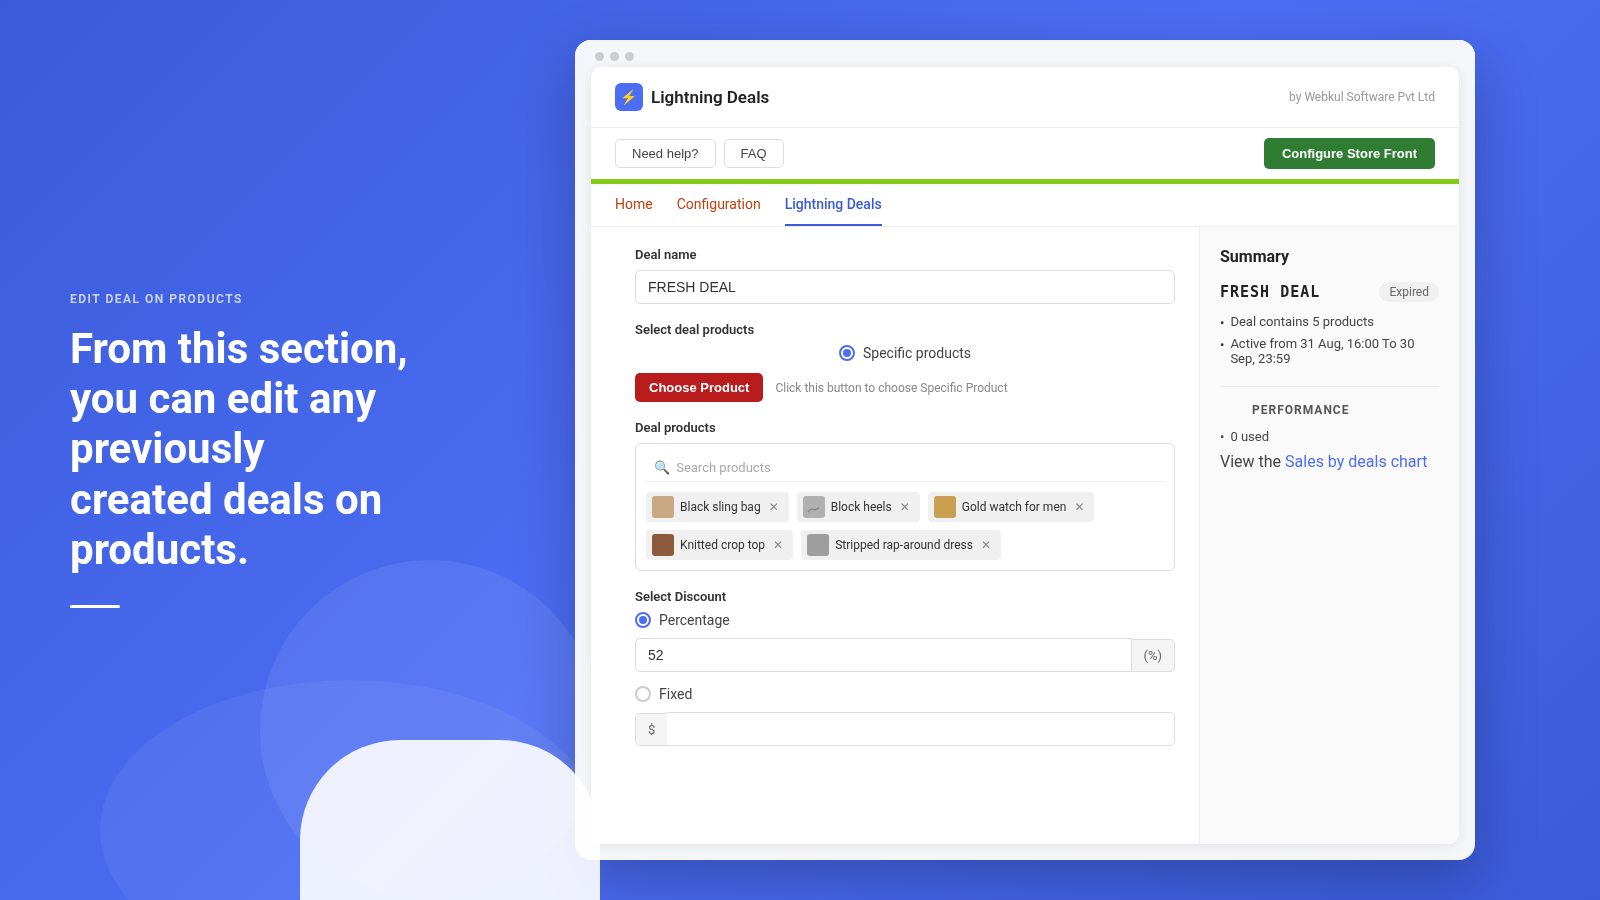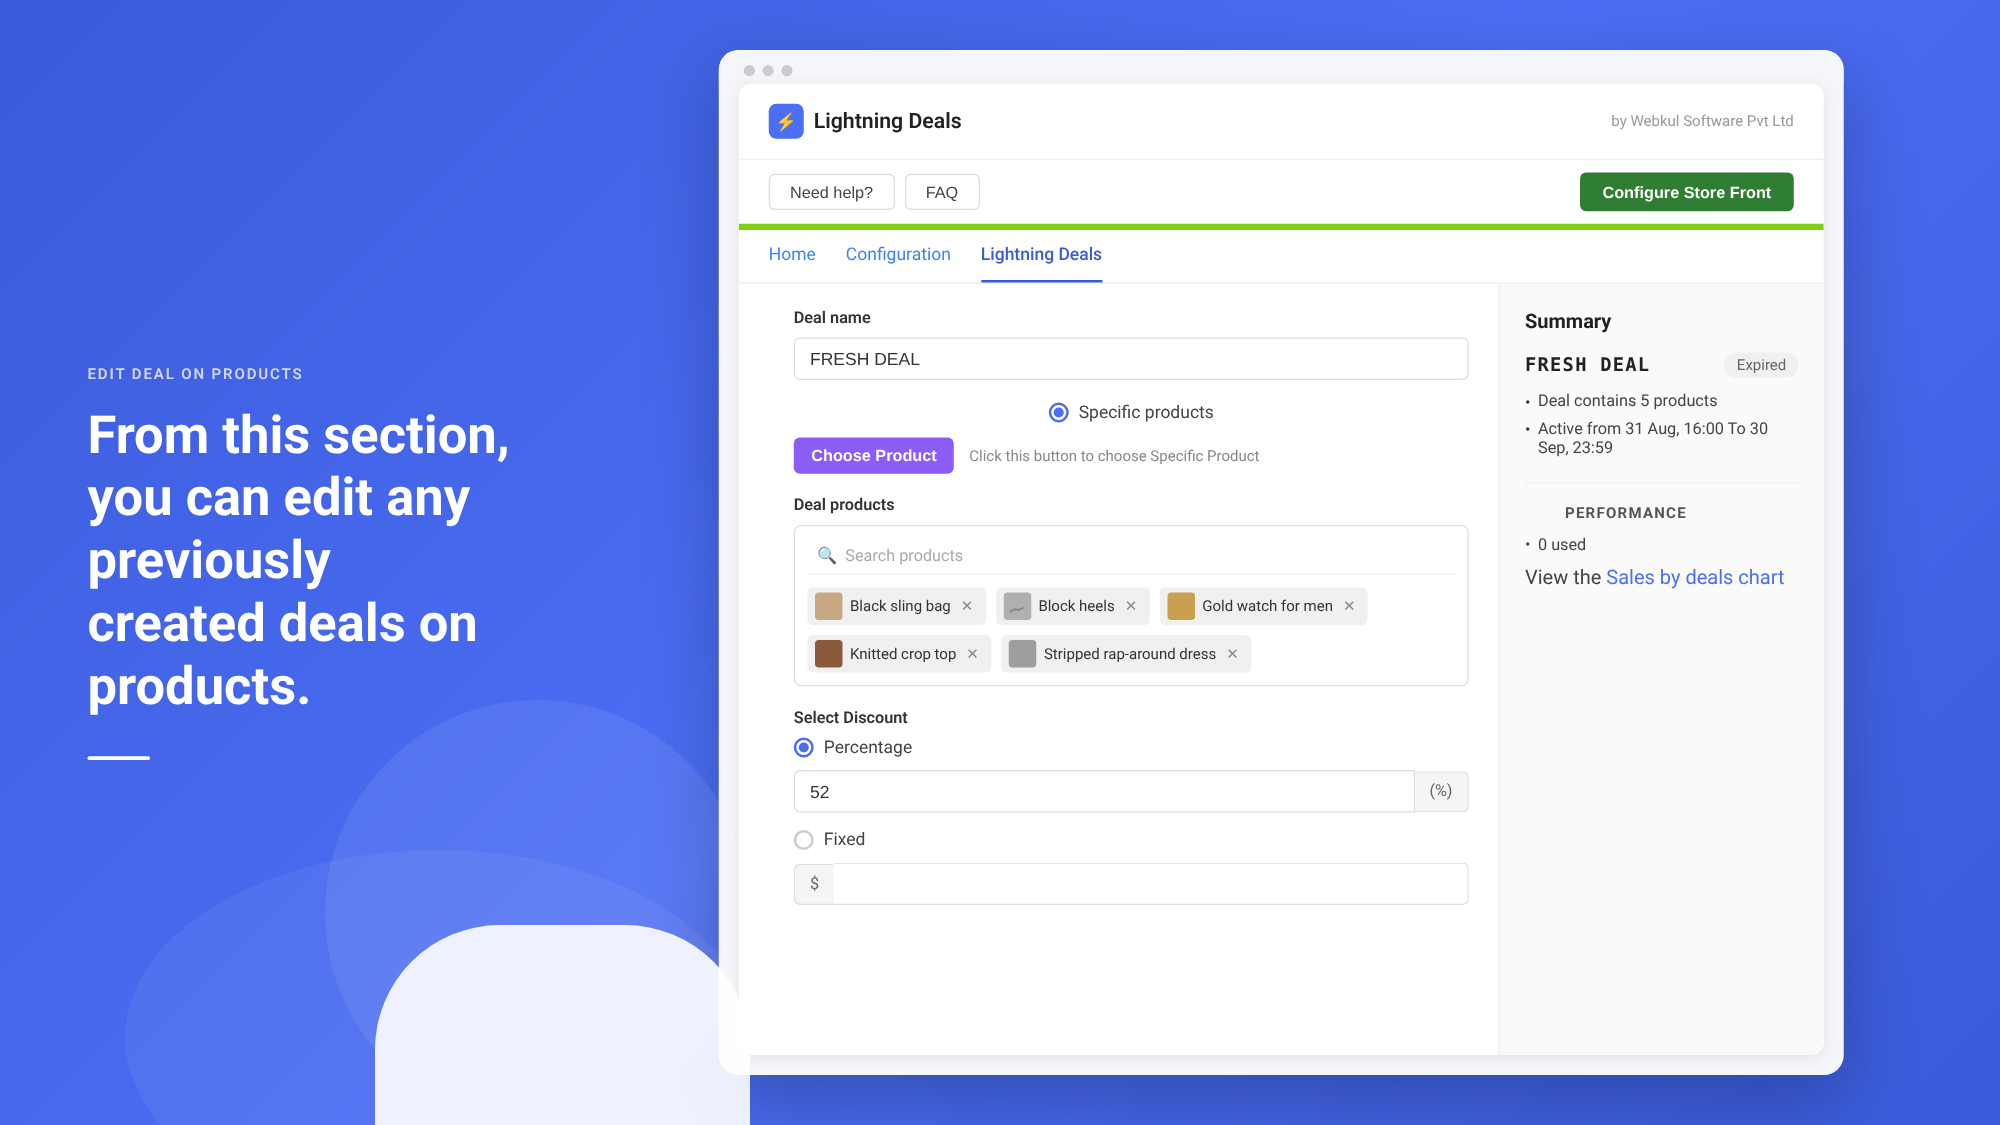--- a/index.html
+++ b/index.html
@@ -181,21 +181,21 @@
     .nav-tabs {
       padding: 0 24px;
       display: flex;
       gap: 24px;
       border-bottom: 1px solid #eee;
     }
 
     .nav-tab {
       padding: 12px 0;
       font-size: 14px;
-      color: #3b82f6;
+      color: #c2410c;
       cursor: pointer;
       border-bottom: 2px solid transparent;
     }
 
     .nav-tab.active {
       color: #3a5bd9;
       border-bottom: 2px solid #3a5bd9;
       font-weight: 500;
     }
 
@@ -280,21 +280,21 @@
     .radio-circle-empty {
       width: 16px;
       height: 16px;
       border-radius: 50%;
       border: 2px solid #ccc;
       flex-shrink: 0;
     }
 
     .btn-choose {
       padding: 7px 14px;
-      background: #8b5cf6;
+      background: #b91c1c;
       color: white;
       border: none;
       border-radius: 5px;
       font-size: 13px;
       font-weight: 600;
       cursor: pointer;
       margin-right: 12px;
     }
 
     .choose-hint {
@@ -561,20 +561,21 @@
       <div class="main-content">
 
         <div class="form-area">
 
           <div class="field-group">
             <div class="field-label">Deal name</div>
             <input class="text-input" type="text" value="FRESH DEAL" style="">
           </div>
 
           <div class="field-group">
+            <div class="field-label">Select deal products</div>
             <div class="radio-group">
               <div class="radio-item">
                 <div class="radio-circle checked"></div>
                 <span>Specific products</span>
               </div>
             </div>
             <div class="choose-row">
               <button class="btn-choose">Choose Product</button>
               <span class="choose-hint">Click this button to choose Specific Product</span>
             </div>

